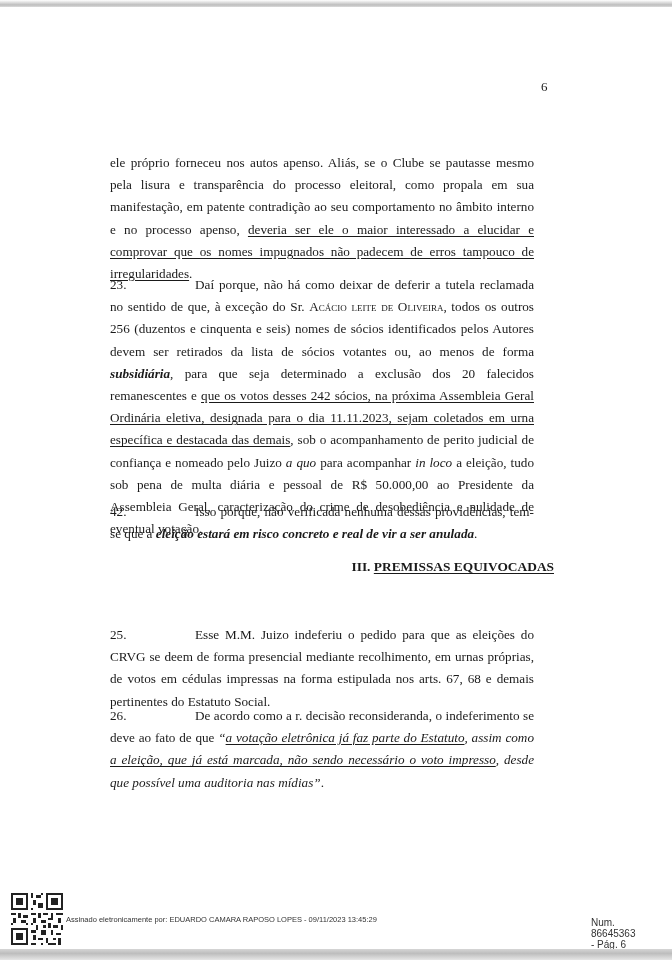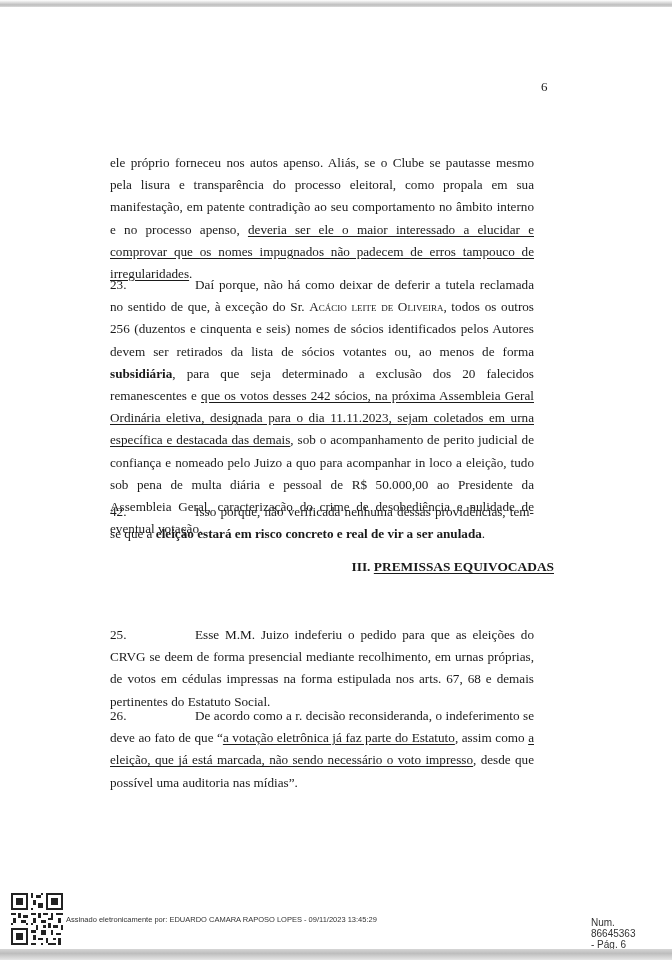--- a/index.html
+++ b/index.html
@@ -9,22 +9,22 @@
     font-family: "Liberation Serif", "DejaVu Serif", serif;
   }
   .top-rule { position: absolute; left: 0; top: 0; width: 672px; height: 7px;
     background: linear-gradient(#ffffff, #bdbdbd 70%, #dcdcdc); }
   .bottom-rule { position: absolute; left: 0; top: 949px; width: 672px; height: 11px;
     background: linear-gradient(#d6d6d6, #bdbdbd 40%, #e6e6e6); }
   .page-number { position: absolute; left: 541px; top: 79px; font-size: 13px; }
   .body-text { position: absolute; left: 106px; width: 432px; font-size: 13.2px; line-height: 22.2px; }
   .para { margin: 4px; text-align: justify; text-align-last: left; }
   .u { text-decoration: underline; text-underline-offset: 2px; }
-  .b { font-weight: bold; }
-  .i { }
+  .b { font-weight: bold; font-style: italic; }
+  .i { font-style: italic; }
   .sc { font-variant: small-caps; }
   .num { display: inline-block; width: 85px; }
   .heading { position: absolute; left: 90px; width: 464px; text-align: right; font-weight: bold; font-size: 13.4px; line-height: 22px; }
   .footer { position: absolute; left: 0; top: 888px; width: 536px; height: 60px; }
   .qr { position: absolute; left: 11px; top: 5px; width: 52px; height: 52px; }
   .sig { position: absolute; left: 66px; top: 27px; font-family: "Liberation Sans", "DejaVu Sans", sans-serif; font-size: 7.5px; line-height: 10.5px; color: #333; white-space: nowrap; }
   .pagenum-foot { position: absolute; left: 553px; top: 29px; font-family: "Liberation Sans", "DejaVu Sans", sans-serif; font-size: 10px; color: #333; padding-left: 38px; }
 </style>
 </head>
 <body>

